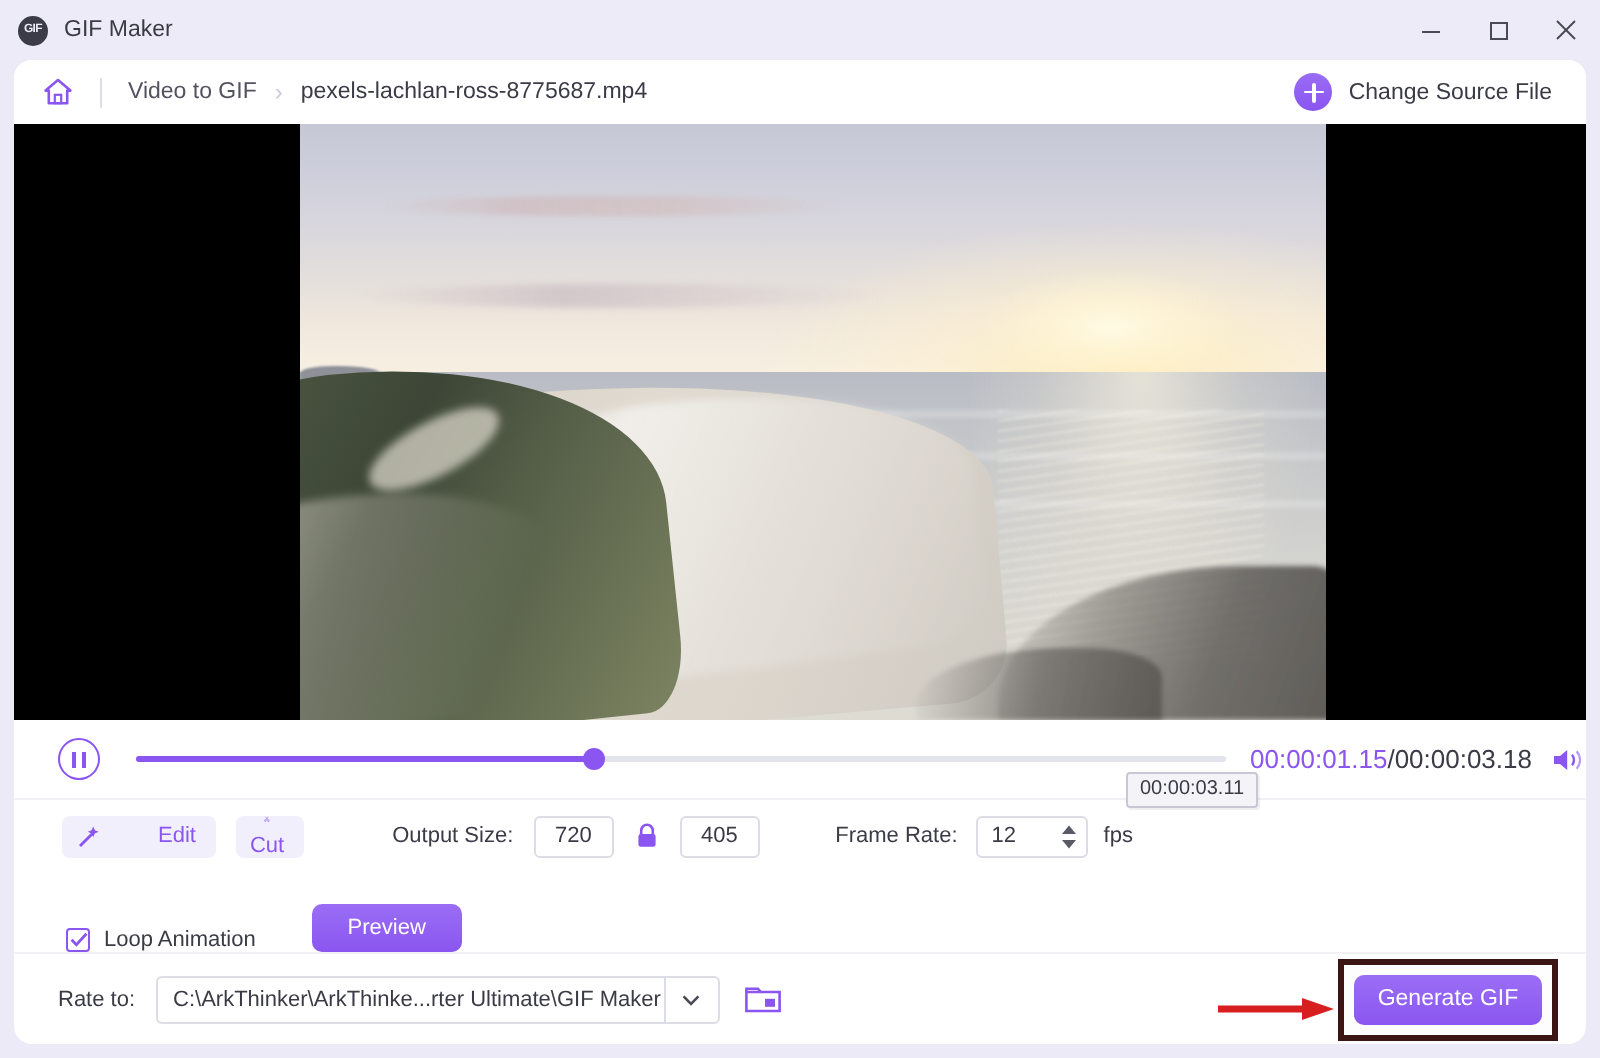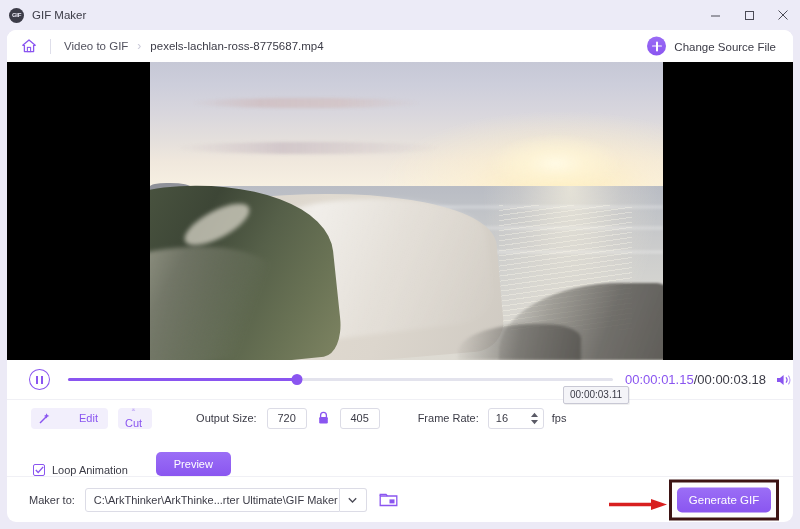--- a/index.html
+++ b/index.html
@@ -422,21 +422,21 @@
       <div class="lock" style="margin-left:10px">
         <svg width="13" height="14" viewBox="0 0 13 14">
           <path d="M3.6 6 L3.6 4.3 A2.9 2.9 0 0 1 9.4 4.3 L9.4 6" fill="none" stroke="#8a55f0" stroke-width="1.3"></path>
           <rect x="2.2" y="6" width="8.6" height="6.4" rx="1.2" fill="#8a55f0"></rect>
         </svg>
       </div>
       <div class="numbox" style="margin-left:10px">405</div>
 
       <div class="field-label" style="margin-left:38px">Frame Rate:</div>
       <div class="spinbox" style="margin-left:9px">
-        <span>16</span>
+        <span>12</span>
         <span class="spin-arrows">
           <svg width="9" height="6" viewBox="0 0 9 6">
               <path d="M4.5 0.8 L8 5 L1 5 Z" fill="#5a5a66"></path>
             </svg>
           <svg width="9" height="6" viewBox="0 0 9 6">
               <path d="M4.5 5.2 L1 1 L8 1 Z" fill="#5a5a66"></path>
             </svg>
         </span>
       </div>
       <div class="field-label" style="margin-left:8px">fps</div>
@@ -446,21 +446,21 @@
       <div class="cbox">
         <svg width="9" height="8" viewBox="0 0 9 8">
           <path d="M0.8 3.9 L3.2 6.4 L8.2 0.9" fill="none" stroke="#8a55f0" stroke-width="1.4"></path>
         </svg>
       </div>
       <div class="loop-label">Loop Animation</div>
       <div class="preview-btn">Preview</div>
     </div>
 
     <div class="saverow">
-      <div class="save-label">Maker to:</div>
+      <div class="save-label">Rate to:</div>
       <div class="path-box">C:\ArkThinker\ArkThinke...rter Ultimate\GIF Maker</div>
       <div class="path-drop">
         <svg width="9" height="6" viewBox="0 0 9 6">
             <path d="M0.8 1.2 L4.5 5 L8.2 1.2" fill="none" stroke="#4a4a55" stroke-width="1.3"></path>
           </svg>
       </div>
       <div class="folder-btn">
         <svg width="19" height="16" viewBox="0 0 19 16">
           <path d="M1.2 4 L1.2 13.5 L17.8 13.5 L17.8 4 Z" fill="none" stroke="#8a55f0" stroke-width="1.3"></path>
           <path d="M1.2 4 L1.2 2.4 L7 2.4 L8.4 4" fill="none" stroke="#8a55f0" stroke-width="1.3"></path>

